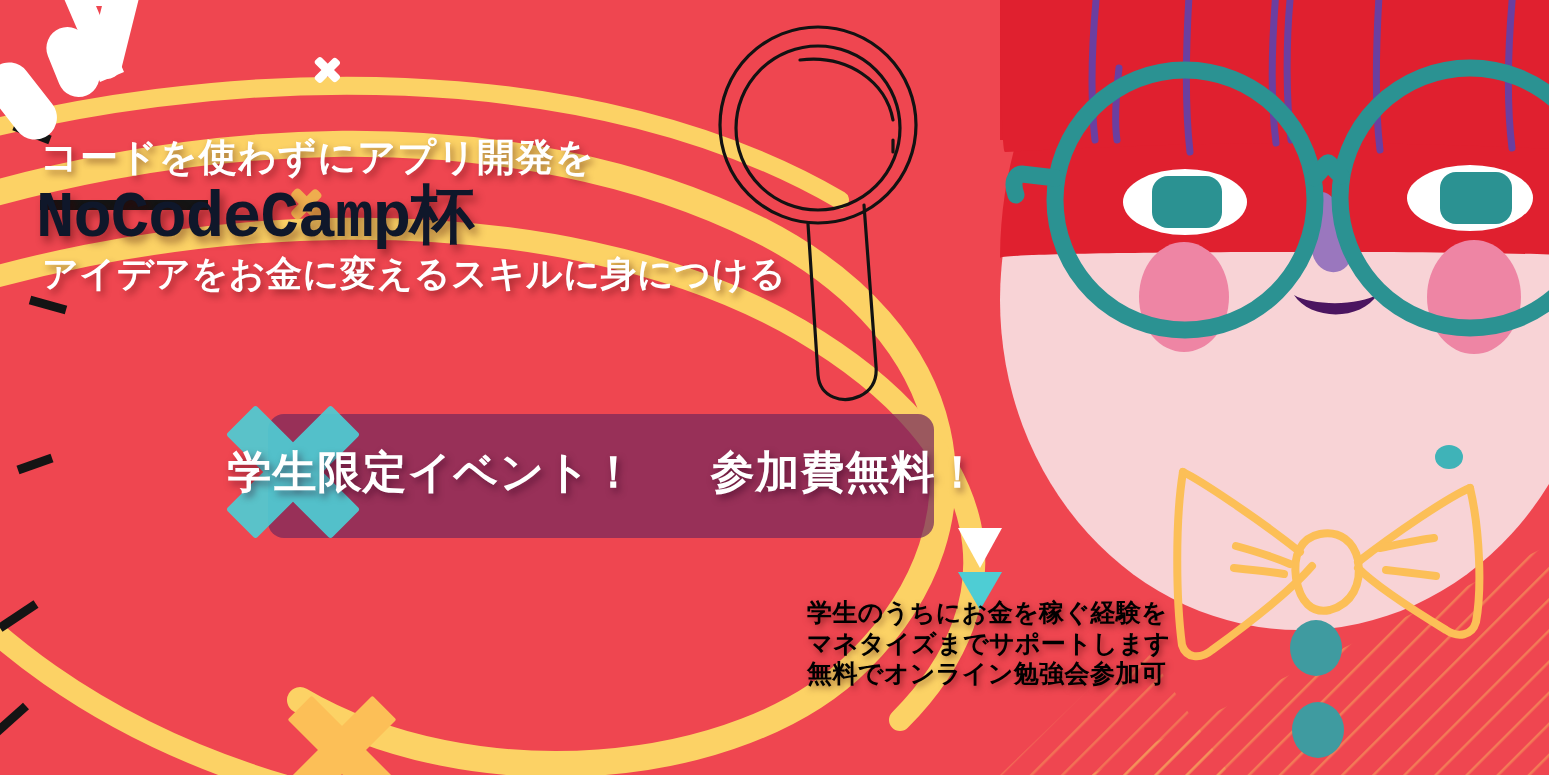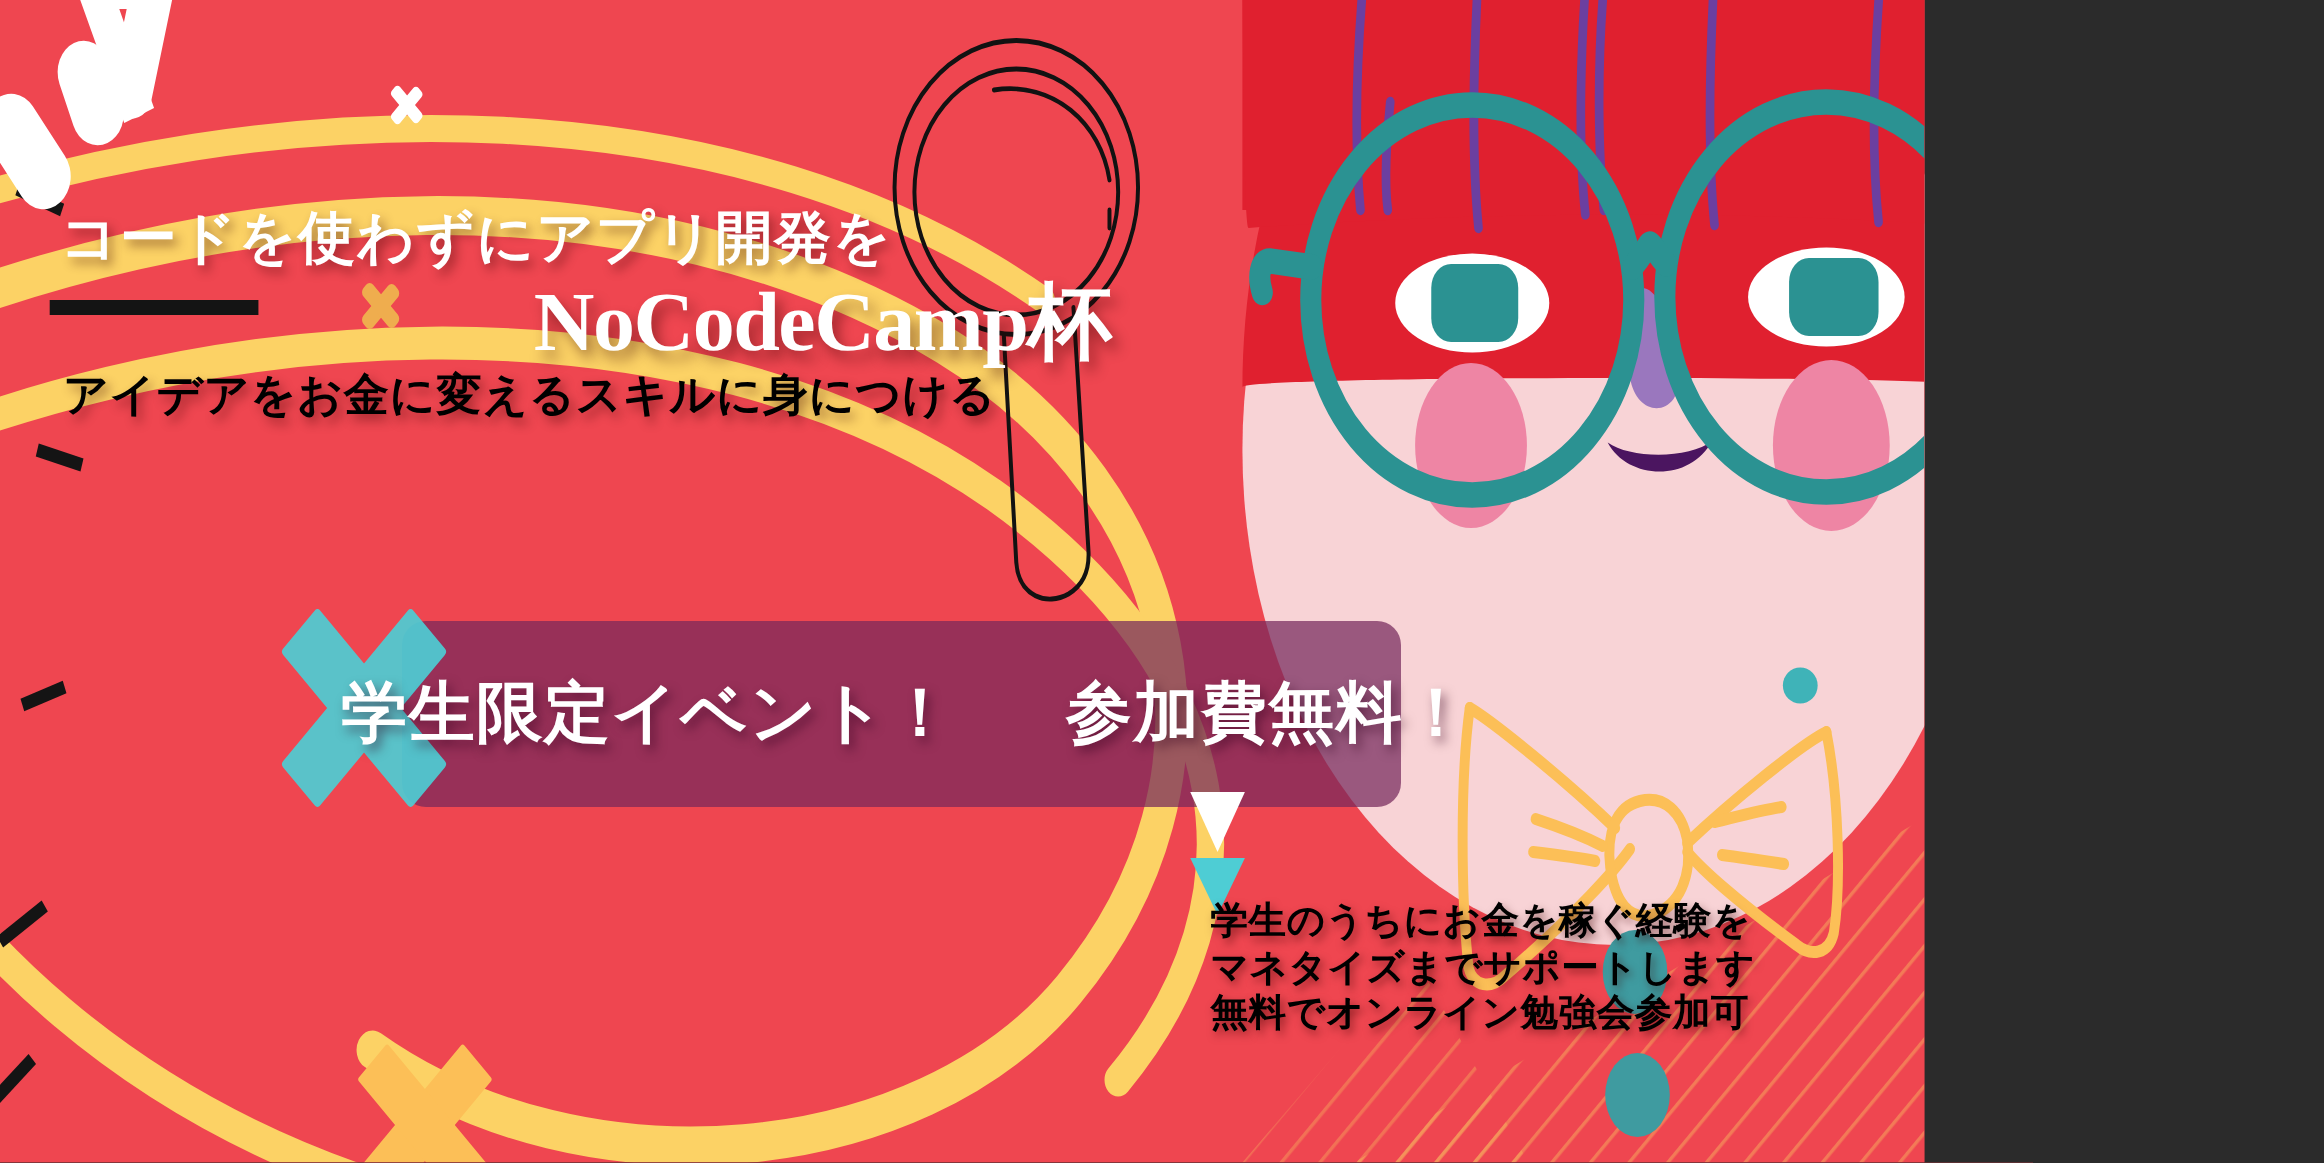--- a/index.html
+++ b/index.html
@@ -1,25 +1,25 @@
 <!DOCTYPE html>
 <html><head>
 <meta charset="utf-8">
 <title>NoCodeCamp杯 Banner</title>
 <style>
   html,body{margin:0;padding:0;background:#2b2b2b;}
   *{box-sizing:border-box;}
 
   .stage{
     position:relative;
-    width:1283px;
+    width:1549px;
     height:775px;
     overflow:hidden;
     background:#ef4650;
-    font-family:Liberation Serif, serif;
+    font-family:Liberation Mono, monospace;
   }
 
   .layer{position:absolute;inset:0;}
   svg.layer{display:block;width:100%;height:100%;}
 
   
   .copy{
     position:absolute;
     left:40px;
     top:138px;
@@ -31,33 +31,32 @@
     color:#ffffff;
     font-size:38px;
     font-weight:700;
     letter-spacing:1px;
     line-height:1.15;
     margin:0 0 4px 0;
     text-shadow:3px 4px 7px rgba(60,0,0,.45);
     white-space:nowrap;
   }
   .headline{
-    color:#ffffff;
-    font-size:56px;
+    color:#0f172a;
+    font-size:64px;
     font-weight:700;
     letter-spacing:-1px;
     line-height:1.06;
     margin:0 0 2px -4px;
     text-shadow:4px 6px 9px rgba(60,0,0,.45);
     white-space:nowrap;
-    text-align:right;
   }
   .subline{
-    color:#000000;
-    font-size:30px;
+    color:#ffffff;
+    font-size:36px;
     font-weight:700;
     letter-spacing:.5px;
     line-height:1.15;
     margin:2px 0 0 2px;
     text-shadow:3px 4px 7px rgba(60,0,0,.45);
     white-space:nowrap;
   }
 
   
   .promo-banner{

